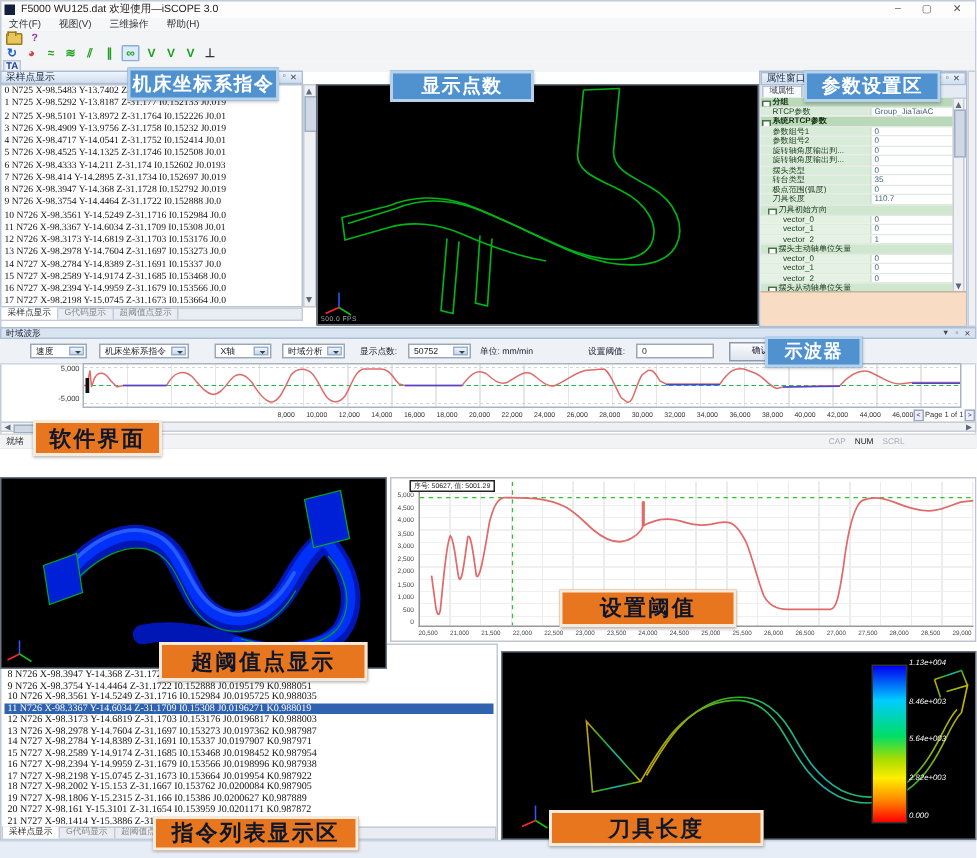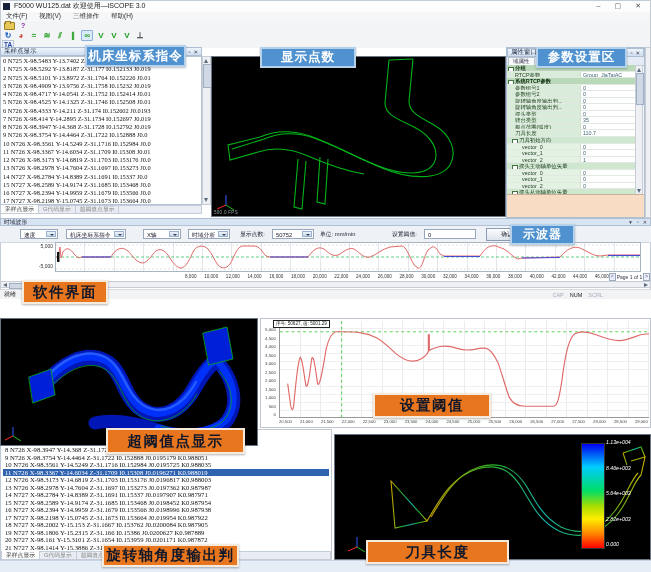--- a/index.html
+++ b/index.html
@@ -527,14 +527,14 @@
     </div>
 </div>
 
 <div class="abs co-blue" style="left:85px;top:45px;width:101px;height:22px;box-sizing:border-box">机床坐标系指令</div>
 <div class="abs co-blue" style="left:260px;top:47px;width:96px;height:21px;box-sizing:border-box">显示点数</div>
 <div class="abs co-blue" style="left:536px;top:47px;width:91px;height:21px;box-sizing:border-box">参数设置区</div>
 <div class="abs co-blue" style="left:510px;top:224px;width:65px;height:21px;box-sizing:border-box;font-size:12px">示波器</div>
 <div class="abs co-orange" style="left:22px;top:280px;width:86px;height:24px;box-sizing:border-box" style2="z-index:10">软件界面</div>
 <div class="abs co-orange" style="left:106px;top:428px;width:139px;height:26px;box-sizing:border-box;z-index:5">超阈值点显示</div>
 <div class="abs co-orange" style="left:373px;top:393px;width:118px;height:25px;box-sizing:border-box;z-index:5">设置阈值</div>
-<div class="abs co-orange" style="left:102px;top:544px;width:137px;height:23px;box-sizing:border-box;z-index:5">旋转轴角度输出判</div>
+<div class="abs co-orange" style="left:102px;top:544px;width:137px;height:23px;box-sizing:border-box;z-index:5">指令列表显示区</div>
 <div class="abs co-orange" style="left:366px;top:540px;width:143px;height:24px;box-sizing:border-box;z-index:5">刀具长度</div>
 
 </body></html>

